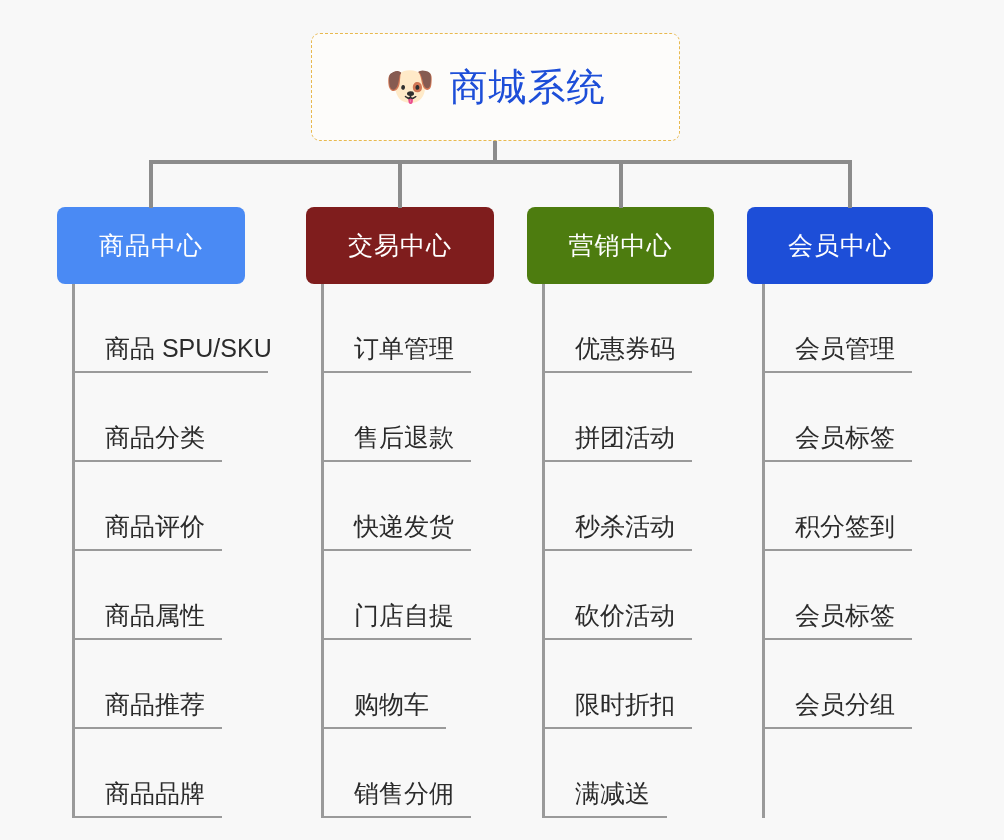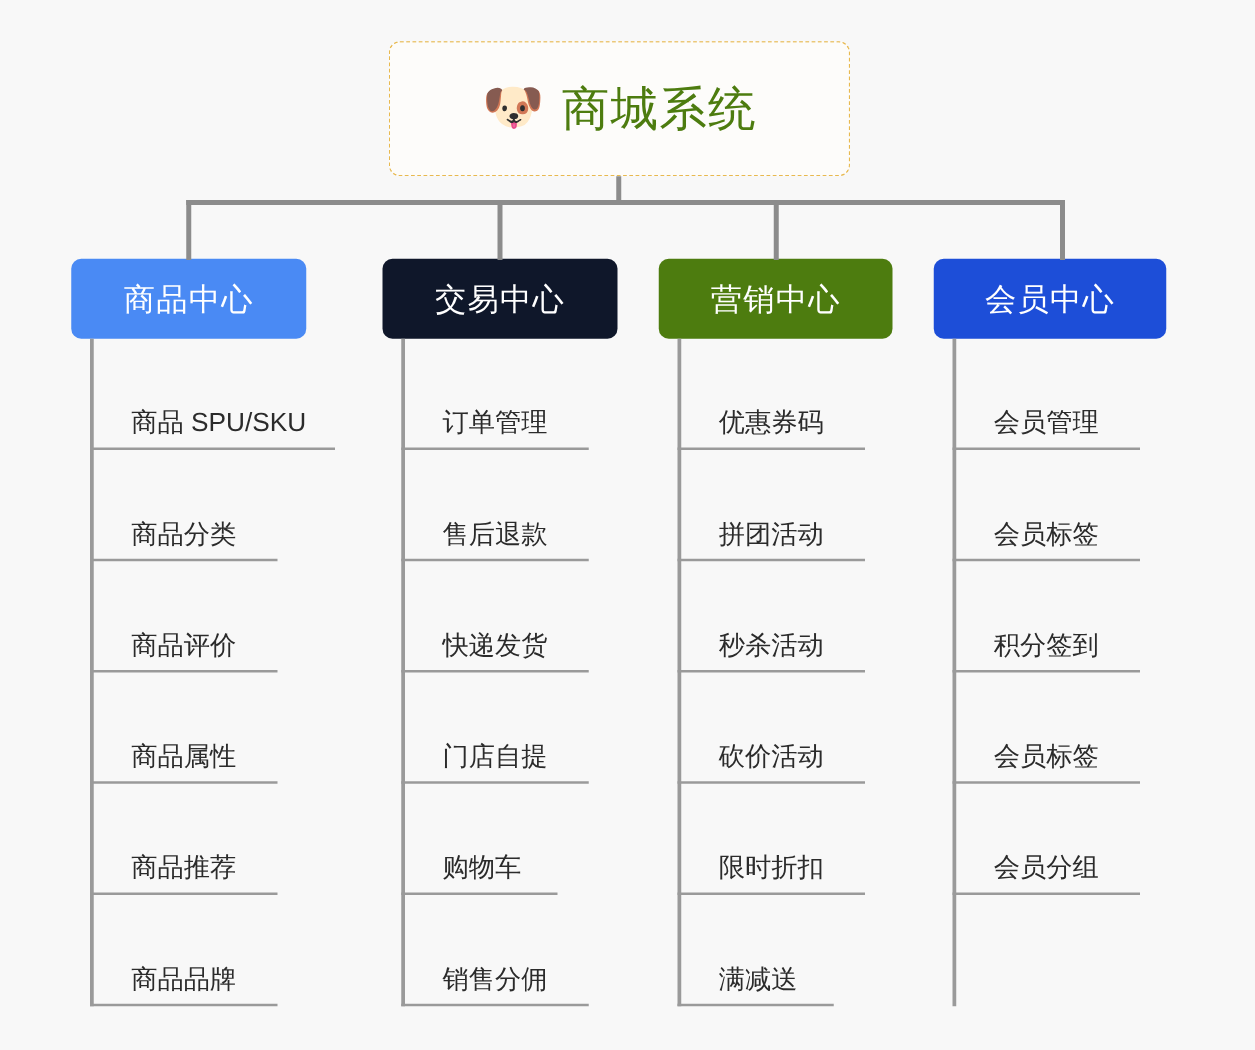--- a/index.html
+++ b/index.html
@@ -37,21 +37,21 @@
     gap: 14px;
   }
   .root-emoji {
     font-size: 40px;
     line-height: 1;
     display: block;
     margin-top: -2px;
   }
   .root-title {
     font-size: 38px;
-    color: #4d7c0f;
+    color: #1d4ed8;
     letter-spacing: 1px;
     white-space: nowrap;
   }
 
   
   .conn {
     position: absolute;
     background: #8c8c8c;
   }
   .conn-stem {
@@ -71,21 +71,21 @@
     width: 4px;
     height: 48px;
   }
 
   
   .branch {
     position: absolute;
     top: 207px;
   }
   .branch-header {
-    height: 64px;
+    height: 77px;
     border-radius: 8px;
     display: flex;
     align-items: center;
     justify-content: center;
     color: #ffffff;
     font-size: 25px;
     letter-spacing: 1px;
   }
   .branch-items {
     position: relative;
@@ -101,21 +101,21 @@
   }
   .leaf {
     position: relative;
     height: 89px;
     box-sizing: border-box;
   }
   .leaf-label {
     position: absolute;
     left: 48px;
     bottom: 8px;
-    font-size: 21px;
+    font-size: 25px;
     color: #2b2b2b;
     white-space: nowrap;
   }
   .leaf-rule {
     position: absolute;
     left: 15px;
     bottom: 0;
     height: 2px;
     background: #9a9a9a;
   }
@@ -160,21 +160,21 @@
             <span class="leaf-label">商品推荐</span>
             <div class="leaf-rule" style="width: 150px;"></div>
           </div>
           <div class="leaf">
             <span class="leaf-label">商品品牌</span>
             <div class="leaf-rule" style="width: 150px;"></div>
           </div>
         </div>
       </div>
       <div class="branch" style="left: 306px; width: 188px;">
-        <div class="branch-header" style="background: #0f172a;">
+        <div class="branch-header" style="background: #7f1d1d;">
           <span>交易中心</span>
         </div>
         <div class="branch-items">
           <div class="spine" style="height: 534px;"></div>
           <div class="leaf">
             <span class="leaf-label">订单管理</span>
             <div class="leaf-rule" style="width: 150px;"></div>
           </div>
           <div class="leaf">
             <span class="leaf-label">售后退款</span>

